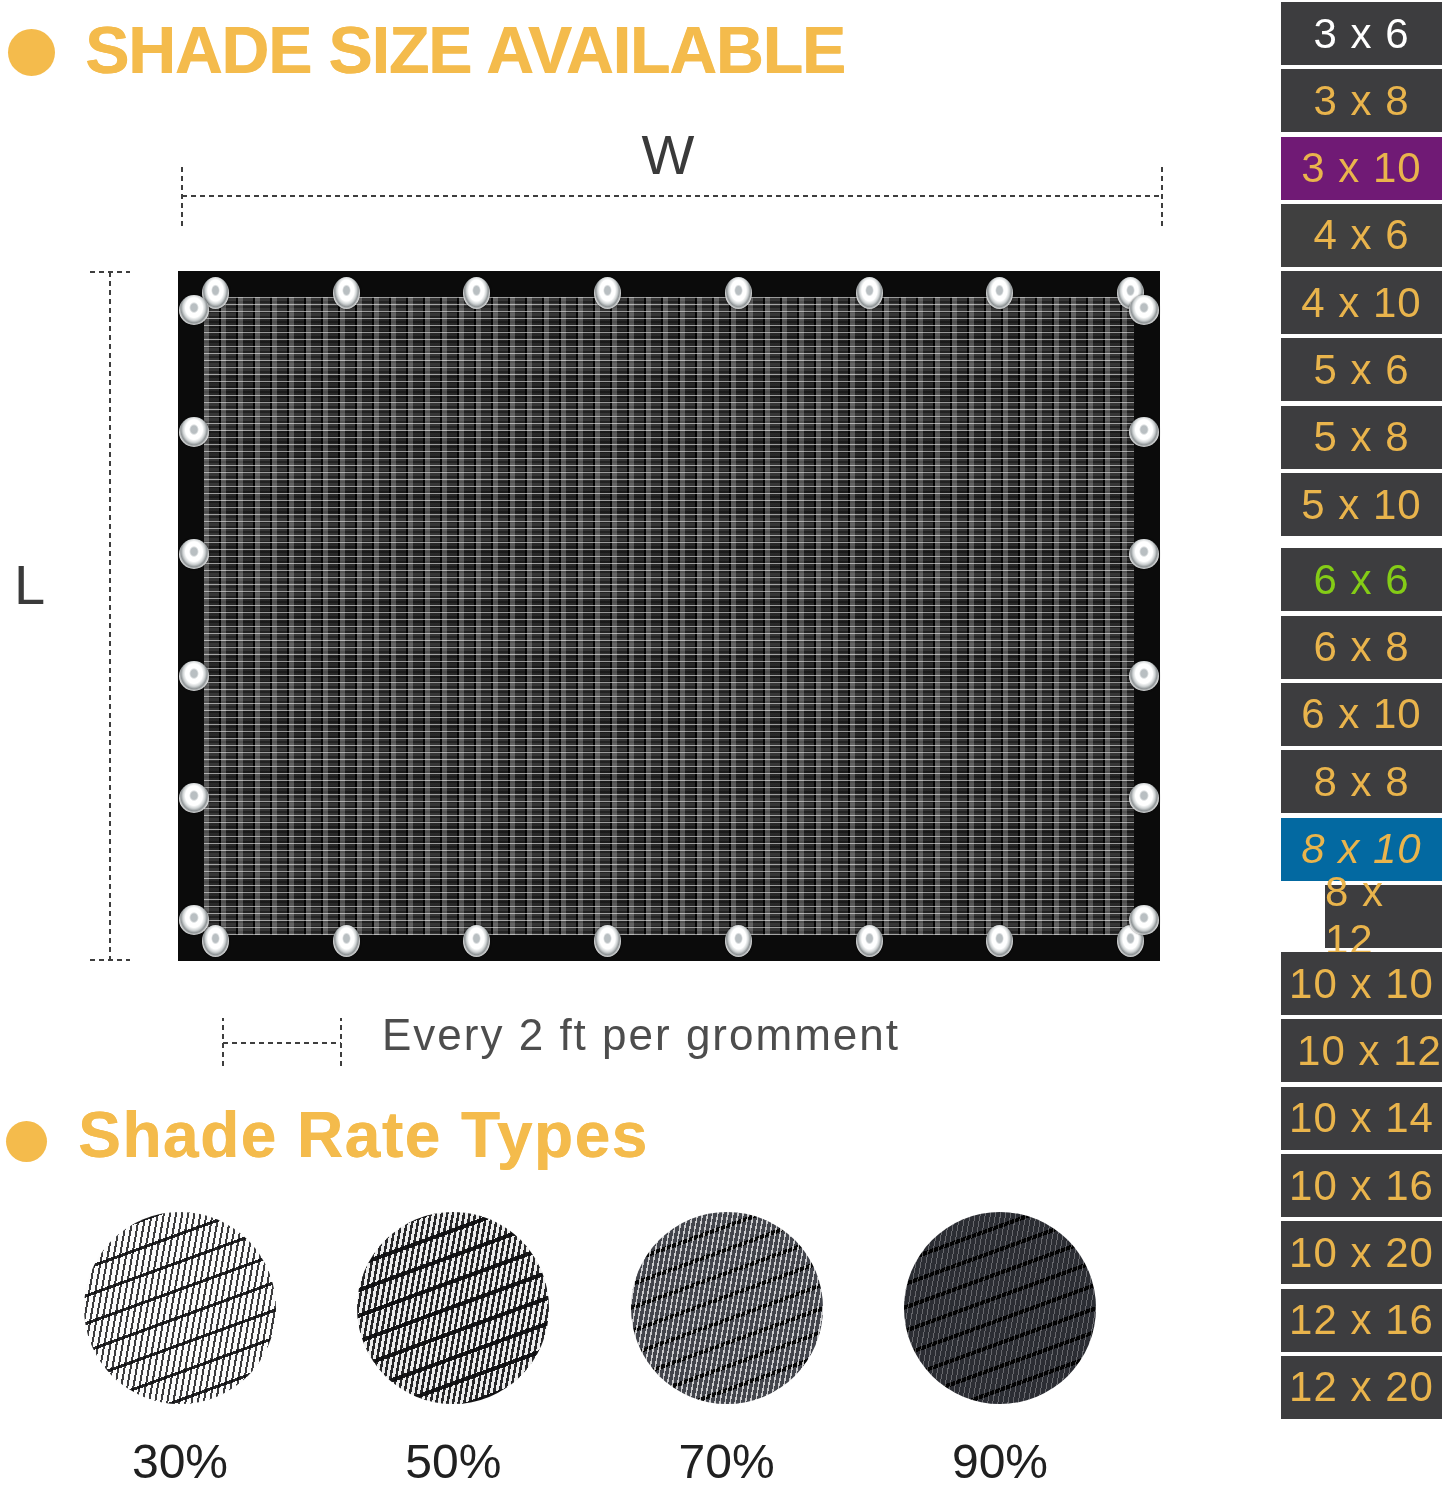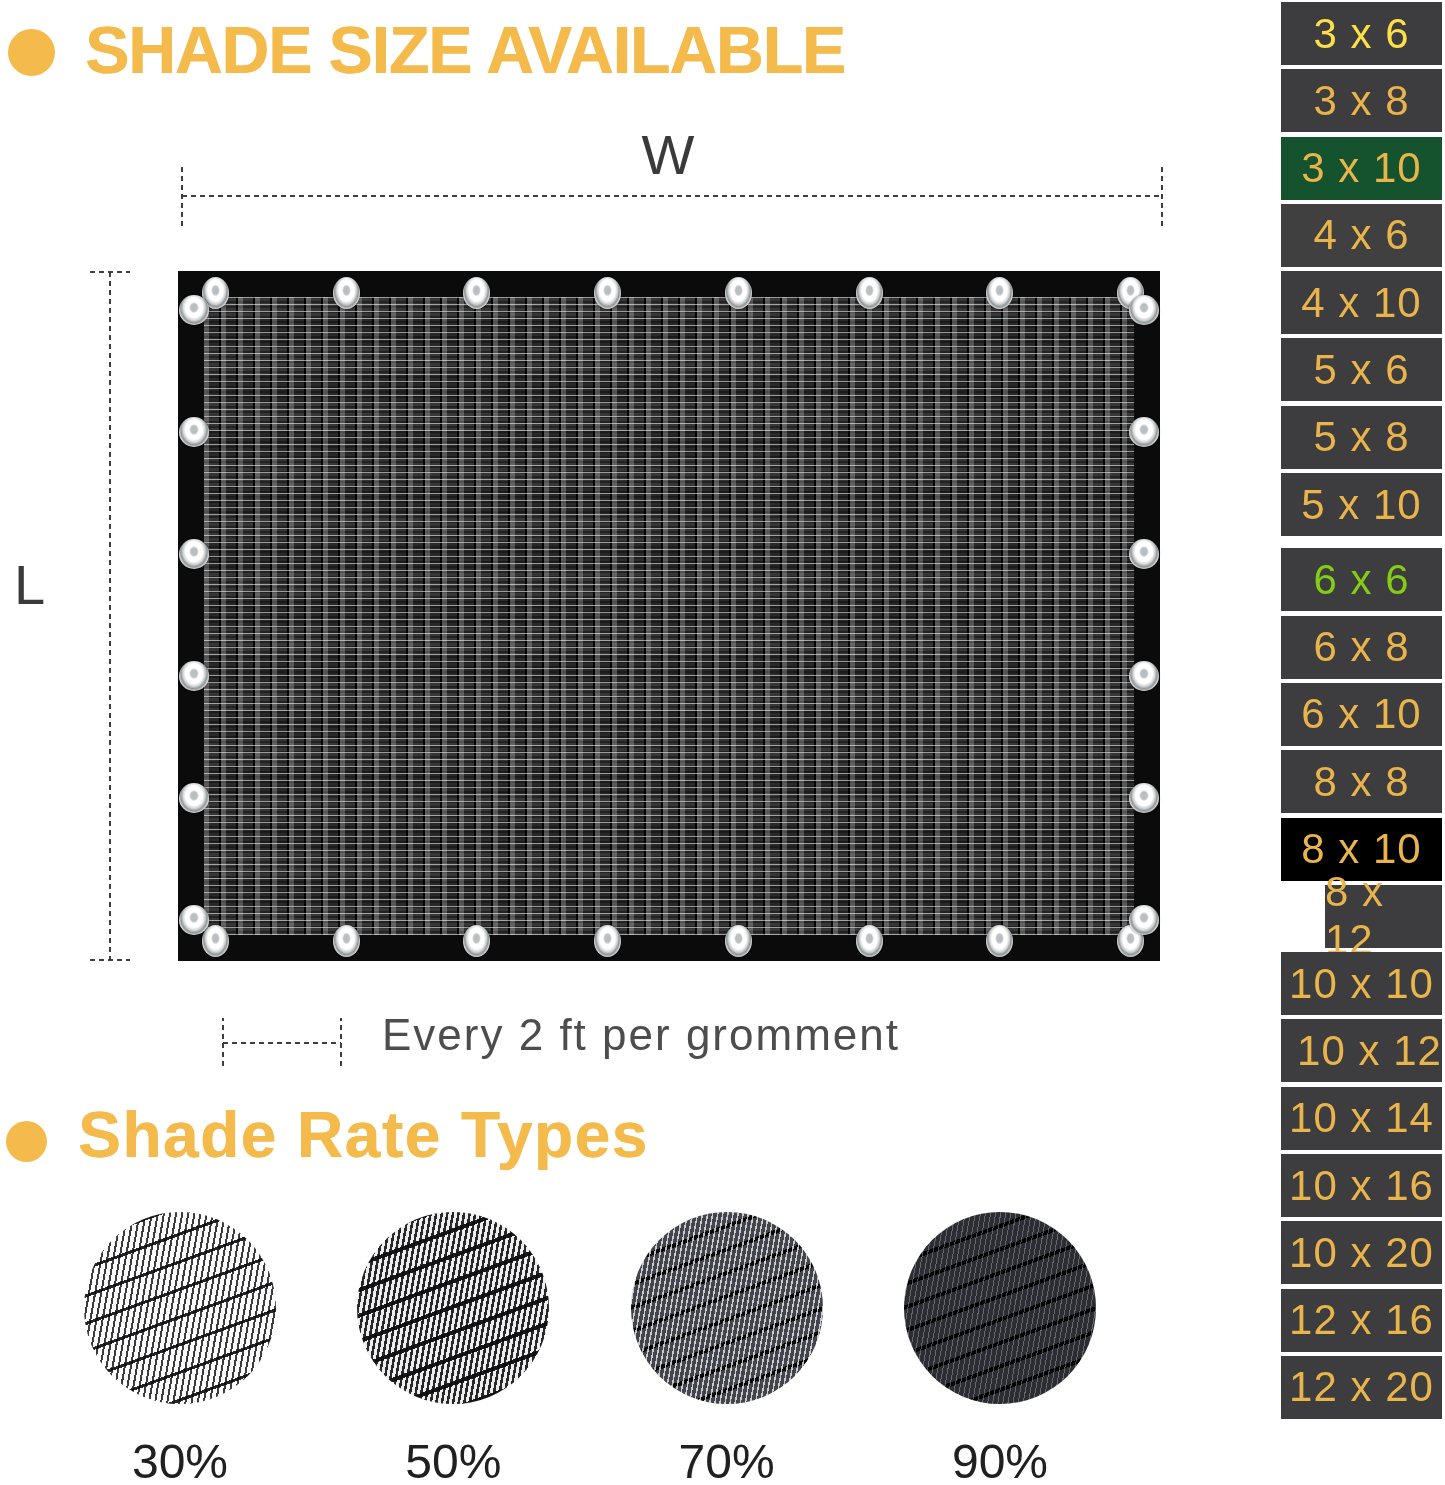--- a/index.html
+++ b/index.html
@@ -161,33 +161,33 @@
       <div class="rate-label">70%</div>
     </div>
       <div class="rate i3">
       <div class="rate-circle"></div>
       <div class="rate-label">90%</div>
     </div>
     </div>
 
   <div class="sizes-col">
 
-  <div class="size-box i0" style="background: rgb(61, 61, 63); color: #fde047;">3 x 6</div>
+  <div class="size-box i0" style="background: rgb(61, 61, 63); color: #ffffff;">3 x 6</div>
       <div class="size-box i1" style="background: rgb(61, 61, 63); color: rgb(233, 180, 76);">3 x 8</div>
-      <div class="size-box i2" style="background: #14532d; color: rgb(233, 180, 76);">3 x 10</div>
+      <div class="size-box i2" style="background: #701a75; color: rgb(233, 180, 76);">3 x 10</div>
       <div class="size-box i3" style="background: #404040; color: rgb(233, 180, 76);">4 x 6</div>
       <div class="size-box i5" style="background: rgb(61, 61, 63); color: rgb(233, 180, 76);">4 x 10</div>
       <div class="size-box i6" style="background: rgb(61, 61, 63); color: rgb(233, 180, 76);">5 x 6</div>
       <div class="size-box i7" style="background: rgb(61, 61, 63); color: rgb(233, 180, 76);">5 x 8</div>
       <div class="size-box i8" style="background: rgb(61, 61, 63); color: rgb(233, 180, 76);">5 x 10</div>
       <div class="size-box i9" style="background: rgb(61, 61, 63); color: #84cc16; margin-top: 8px;">6 x 6</div>
       <div class="size-box i10" style="background: rgb(61, 61, 63); color: rgb(233, 180, 76);">6 x 8</div>
       <div class="size-box i11" style="background: rgb(61, 61, 63); color: rgb(233, 180, 76);">6 x 10</div>
       <div class="size-box i12" style="background: rgb(61, 61, 63); color: rgb(233, 180, 76);">8 x 8</div>
-      <div class="size-box i13" style="background: #000000; color: rgb(233, 180, 76);">8 x 10</div>
+      <div class="size-box i13" style="background: #0369a1; color: rgb(233, 180, 76); font-style: italic;">8 x 10</div>
       <div class="size-box i14" style="background: rgb(61, 61, 63); color: rgb(233, 180, 76); margin-left: 44px;">8 x 12</div>
       <div class="size-box i15" style="background: rgb(61, 61, 63); color: rgb(233, 180, 76);">10 x 10</div>
       <div class="size-box i16" style="background: rgb(61, 61, 63); color: rgb(233, 180, 76); padding-left: 16px;">10 x 12</div>
       <div class="size-box i17" style="background: rgb(61, 61, 63); color: rgb(233, 180, 76);">10 x 14</div>
       <div class="size-box i18" style="background: rgb(61, 61, 63); color: rgb(233, 180, 76);">10 x 16</div>
       <div class="size-box i19" style="background: rgb(61, 61, 63); color: rgb(233, 180, 76);">10 x 20</div>
       <div class="size-box i20" style="background: rgb(61, 61, 63); color: rgb(233, 180, 76);">12 x 16</div>
       <div class="size-box i21" style="background: rgb(61, 61, 63); color: rgb(233, 180, 76);">12 x 20</div>
     </div>
 

